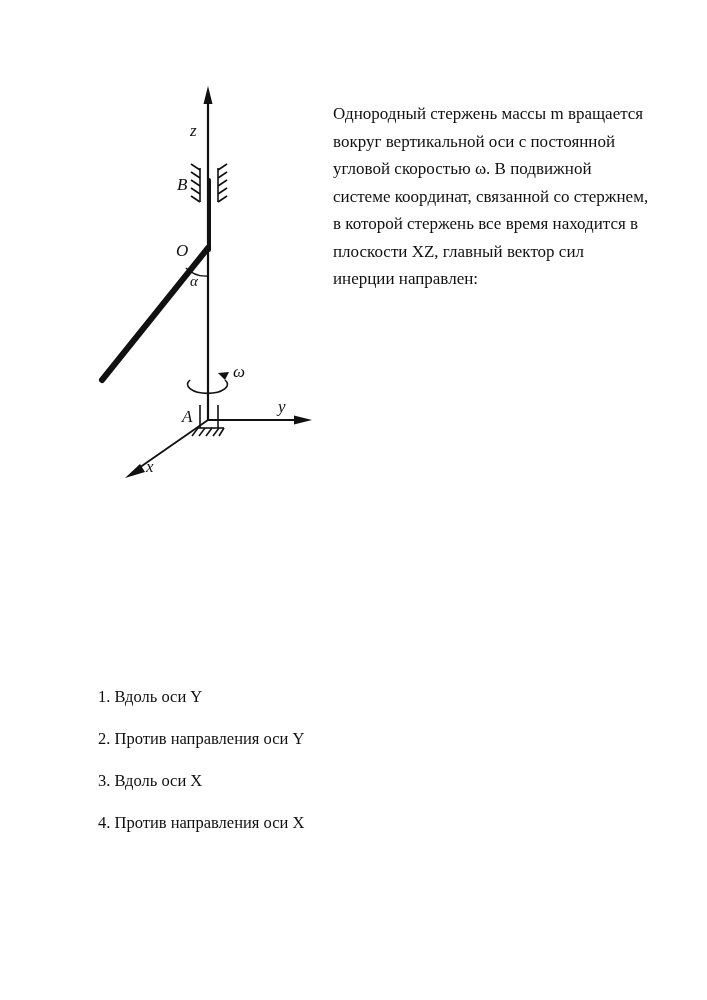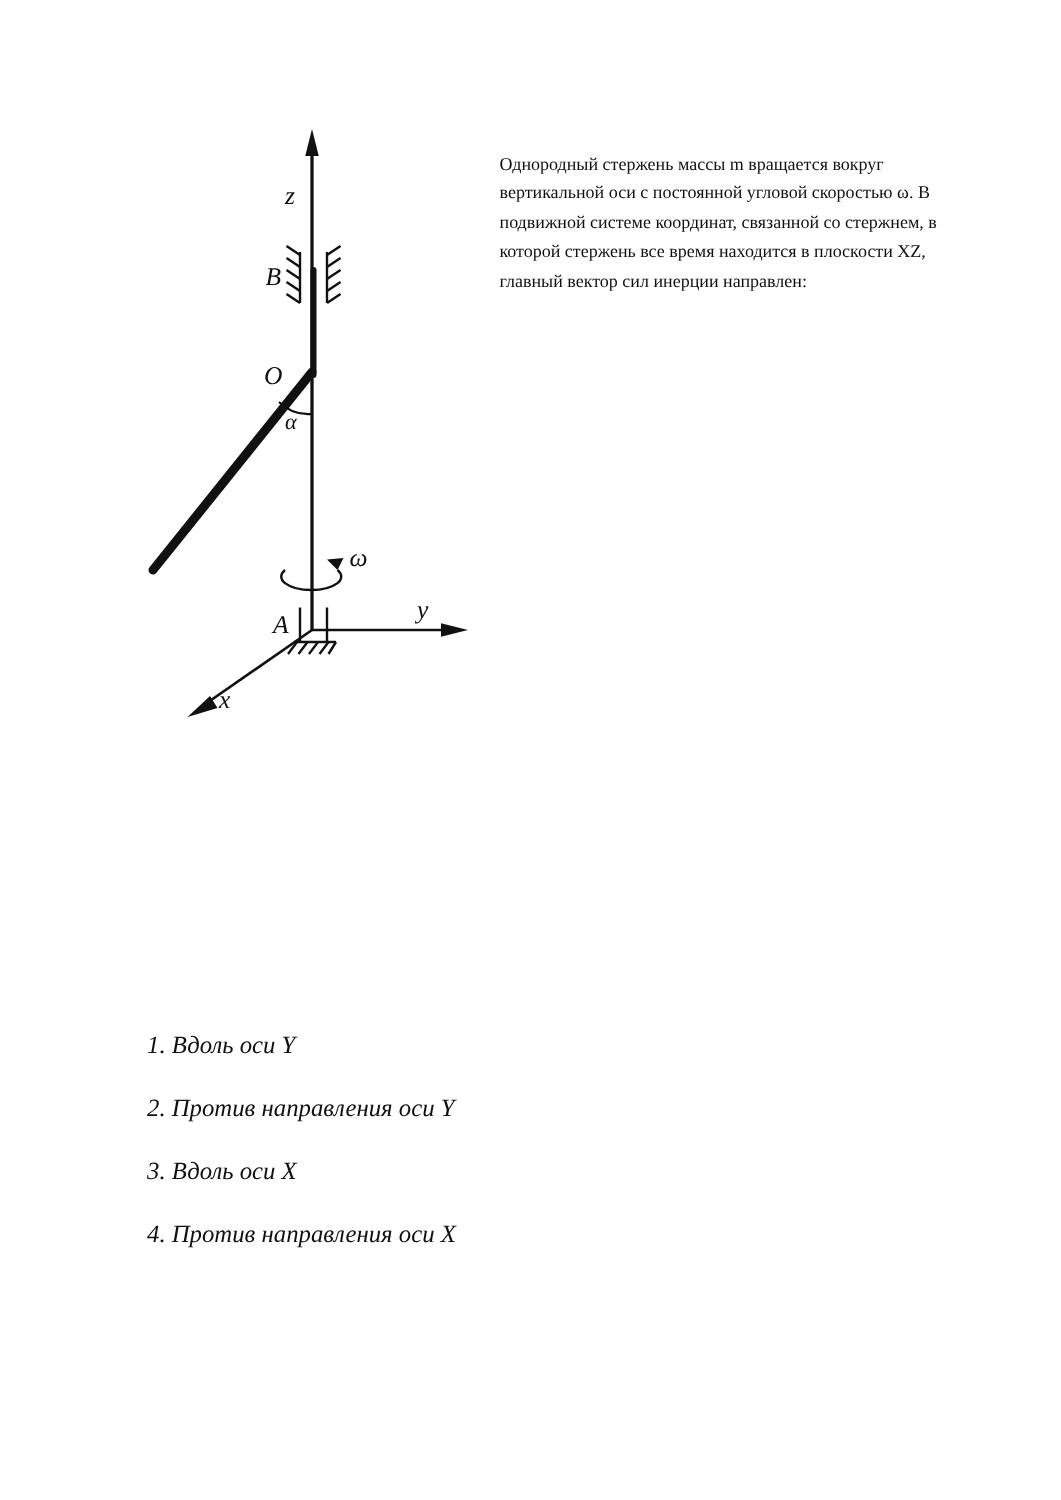--- a/index.html
+++ b/index.html
@@ -35,33 +35,32 @@
   .figure svg {
     display: block;
   }
 
   
   .statement {
     position: absolute;
     left: 333px;
     top: 100px;
     width: 316px;
-    font-size: 12px;
+    font-size: 17px;
     line-height: 1.62;
     text-align: left;
     color: #101010;
   }
 
   
   .answers {
     position: absolute;
     left: 98px;
     top: 686px;
     width: 480px;
-    font-style: italic;
   }
   .answer-item {
     font-size: 16.5px;
     line-height: 1.3;
     margin-bottom: 20.5px;
     color: #101010;
     white-space: nowrap;
   }
   .answer-item:last-child {
     margin-bottom: 3px;

